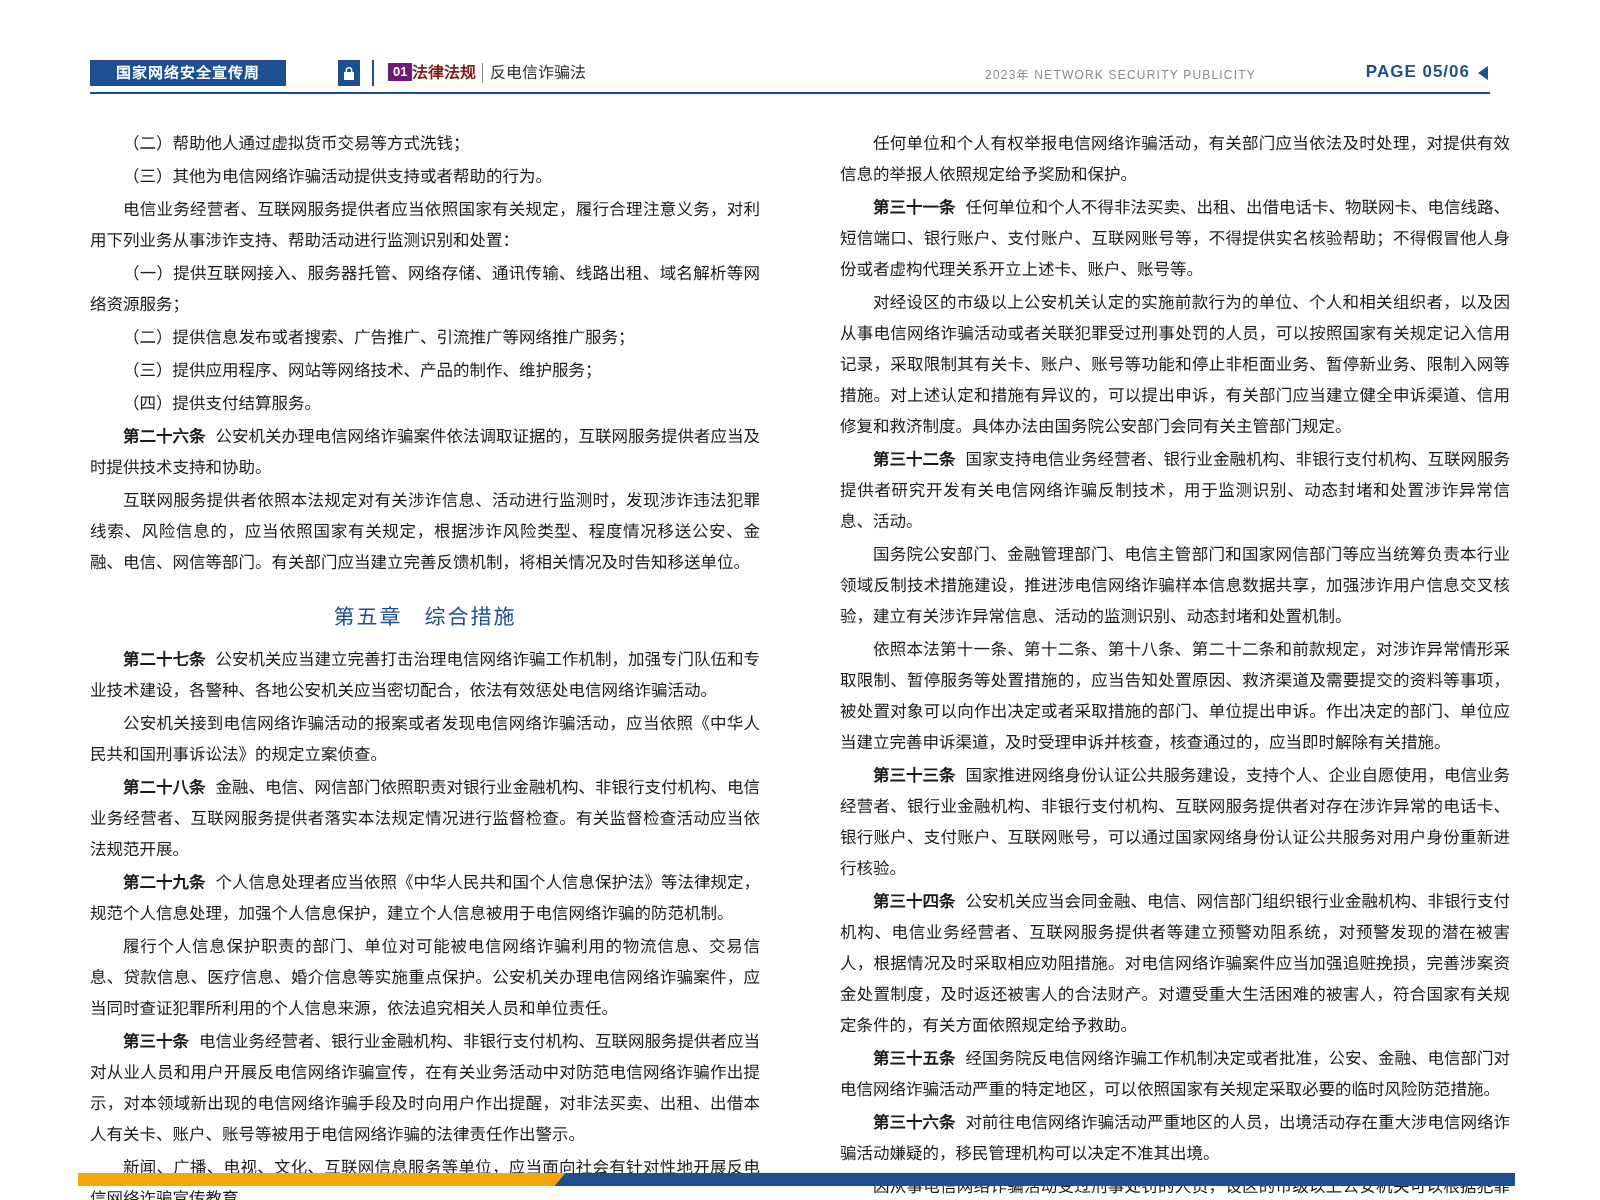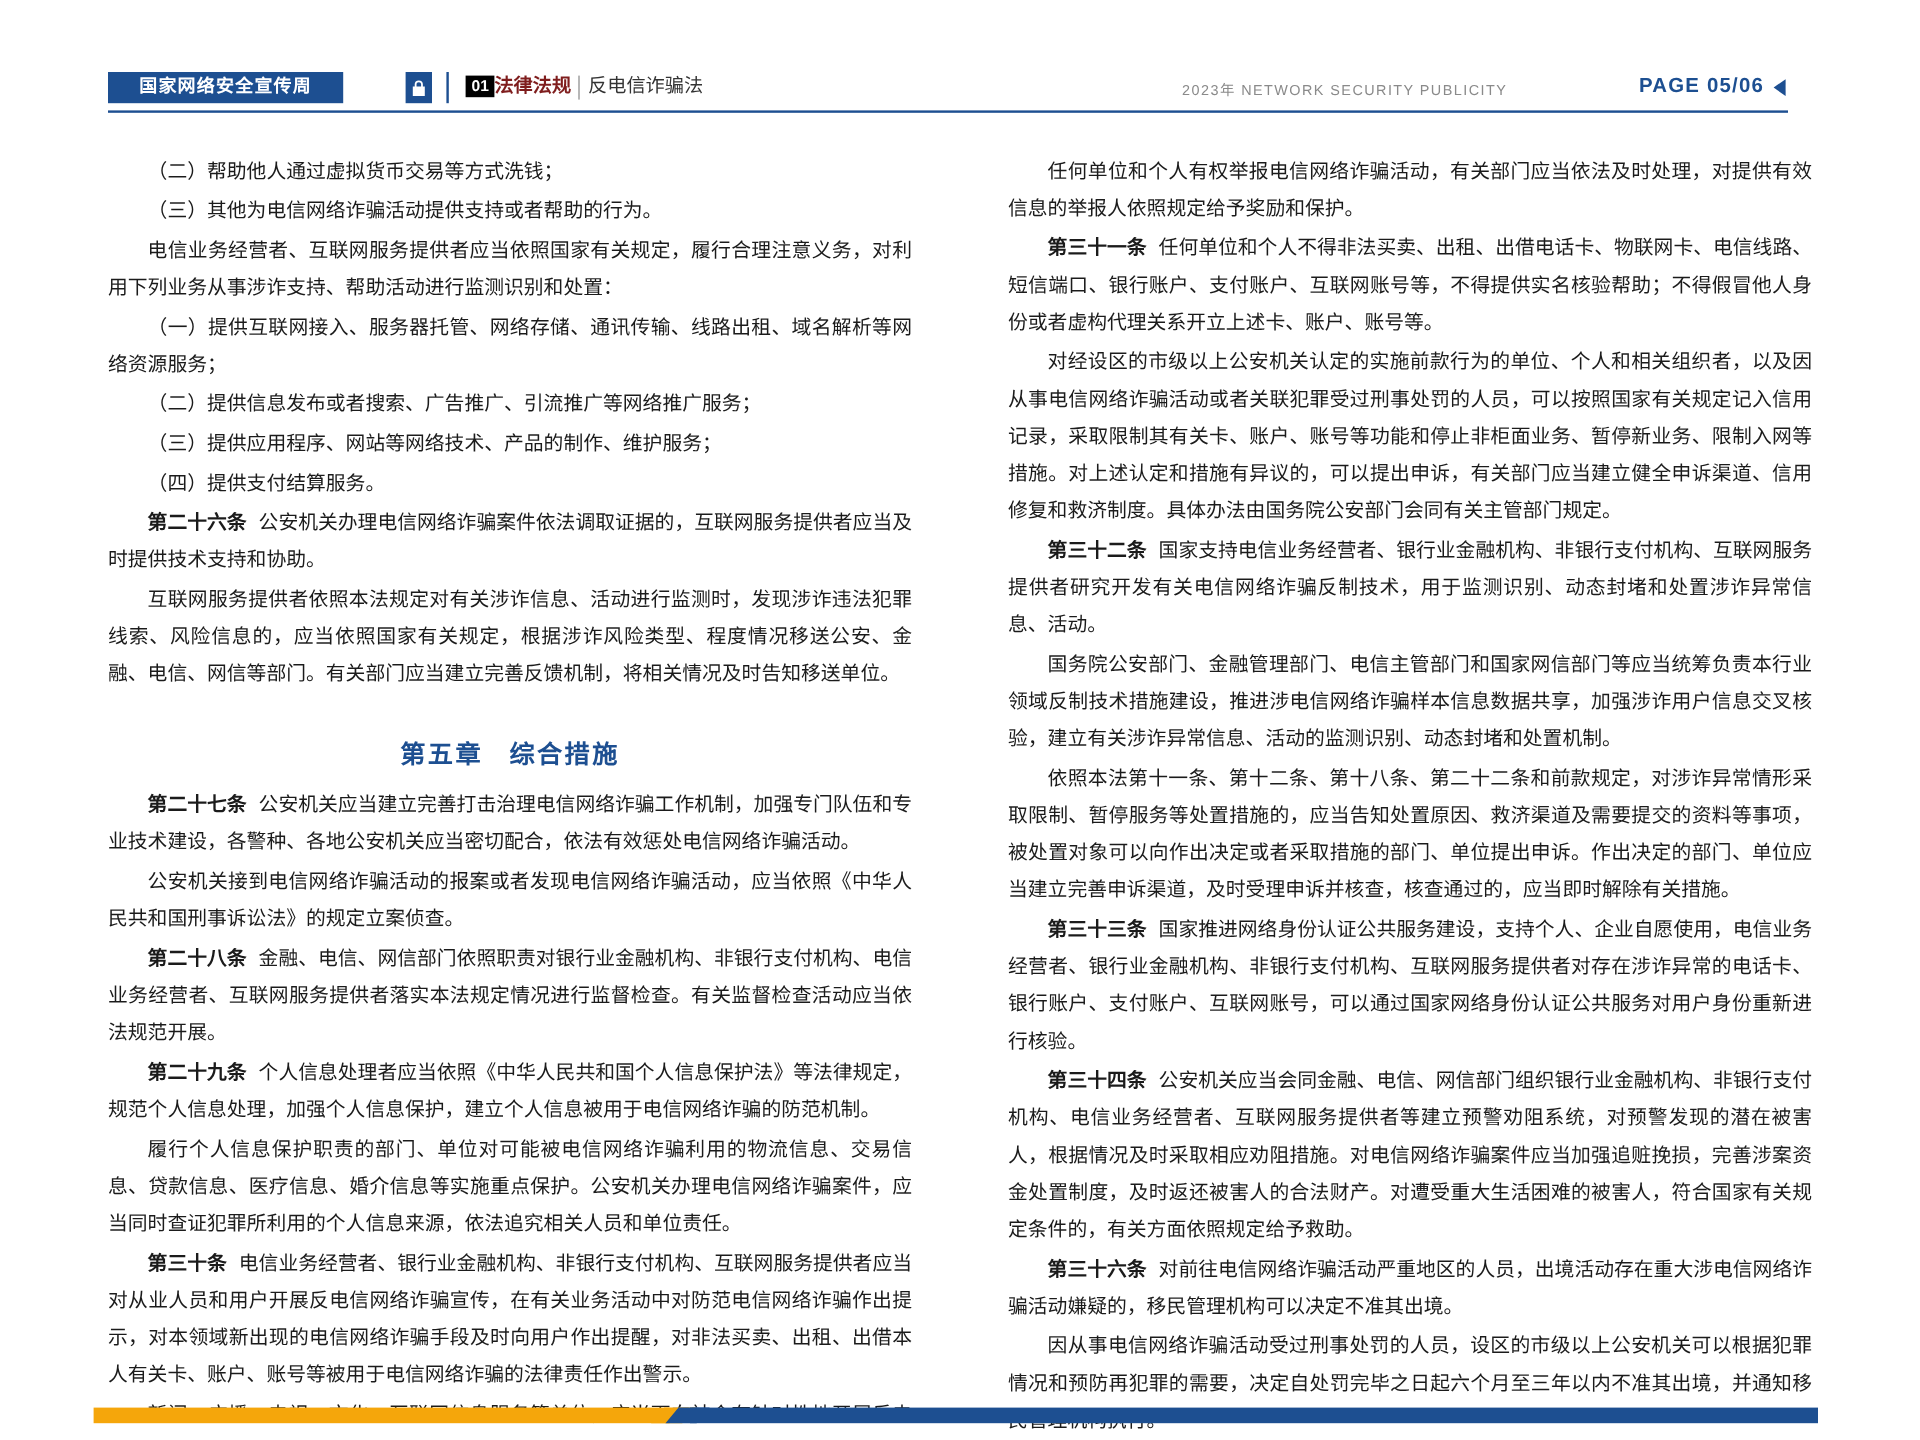--- a/index.html
+++ b/index.html
@@ -54,21 +54,21 @@
     left: 282px;
     top: 0;
     width: 2px;
     height: 26px;
     background: #1d4f91;
   }
   .hdr-num {
     position: absolute;
     left: 298px;
     top: 3px;
-    background: #000000;
+    background: #701a75;
     color: #ffffff;
     font-size: 13px;
     font-weight: bold;
     padding: 1px 5px;
     line-height: 16px;
   }
   .hdr-cat {
     position: absolute;
     left: 322px;
     top: 2px;
@@ -154,22 +154,22 @@
   }
   .art {
     font-weight: bold;
     margin-right: 10px;
     margin-top: 24px;
   }
   .chapter-title {
     text-align: center;
     color: #1d4f91;
     font-size: 21px;
-    font-weight: bold;
-    margin: 34px 0 14px 0;
+    font-weight: normal;
+    margin: 22px 0 14px 0;
     letter-spacing: 2px;
   }
   .chapter-title .gap {
     display: inline-block;
     width: 22px;
   }
 
   
   .footer {
     position: absolute;
@@ -265,20 +265,21 @@
   <div class="col">
 
     <p class="para"><span>任何单位和个人有权举报电信网络诈骗活动，有关部门应当依法及时处理，对提供有效信息的举报人依照规定给予奖励和保护。</span></p>
     <p class="para"><span class="art">第三十一条</span><span>任何单位和个人不得非法买卖、出租、出借电话卡、物联网卡、电信线路、短信端口、银行账户、支付账户、互联网账号等，不得提供实名核验帮助；不得假冒他人身份或者虚构代理关系开立上述卡、账户、账号等。</span></p>
     <p class="para"><span>对经设区的市级以上公安机关认定的实施前款行为的单位、个人和相关组织者，以及因从事电信网络诈骗活动或者关联犯罪受过刑事处罚的人员，可以按照国家有关规定记入信用记录，采取限制其有关卡、账户、账号等功能和停止非柜面业务、暂停新业务、限制入网等措施。对上述认定和措施有异议的，可以提出申诉，有关部门应当建立健全申诉渠道、信用修复和救济制度。具体办法由国务院公安部门会同有关主管部门规定。</span></p>
     <p class="para"><span class="art">第三十二条</span><span>国家支持电信业务经营者、银行业金融机构、非银行支付机构、互联网服务提供者研究开发有关电信网络诈骗反制技术，用于监测识别、动态封堵和处置涉诈异常信息、活动。</span></p>
     <p class="para"><span>国务院公安部门、金融管理部门、电信主管部门和国家网信部门等应当统筹负责本行业领域反制技术措施建设，推进涉电信网络诈骗样本信息数据共享，加强涉诈用户信息交叉核验，建立有关涉诈异常信息、活动的监测识别、动态封堵和处置机制。</span></p>
     <p class="para"><span>依照本法第十一条、第十二条、第十八条、第二十二条和前款规定，对涉诈异常情形采取限制、暂停服务等处置措施的，应当告知处置原因、救济渠道及需要提交的资料等事项，被处置对象可以向作出决定或者采取措施的部门、单位提出申诉。作出决定的部门、单位应当建立完善申诉渠道，及时受理申诉并核查，核查通过的，应当即时解除有关措施。</span></p>
     <p class="para"><span class="art">第三十三条</span><span>国家推进网络身份认证公共服务建设，支持个人、企业自愿使用，电信业务经营者、银行业金融机构、非银行支付机构、互联网服务提供者对存在涉诈异常的电话卡、银行账户、支付账户、互联网账号，可以通过国家网络身份认证公共服务对用户身份重新进行核验。</span></p>
     <p class="para"><span class="art">第三十四条</span><span>公安机关应当会同金融、电信、网信部门组织银行业金融机构、非银行支付机构、电信业务经营者、互联网服务提供者等建立预警劝阻系统，对预警发现的潜在被害人，根据情况及时采取相应劝阻措施。对电信网络诈骗案件应当加强追赃挽损，完善涉案资金处置制度，及时返还被害人的合法财产。对遭受重大生活困难的被害人，符合国家有关规定条件的，有关方面依照规定给予救助。</span></p>
+    <p class="para"><span class="art">第三十五条</span><span>经国务院反电信网络诈骗工作机制决定或者批准，公安、金融、电信部门对电信网络诈骗活动严重的特定地区，可以依照国家有关规定采取必要的临时风险防范措施。</span></p>
     <p class="para"><span class="art">第三十六条</span><span>对前往电信网络诈骗活动严重地区的人员，出境活动存在重大涉电信网络诈骗活动嫌疑的，移民管理机构可以决定不准其出境。</span></p>
     <p class="para"><span>因从事电信网络诈骗活动受过刑事处罚的人员，设区的市级以上公安机关可以根据犯罪情况和预防再犯罪的需要，决定自处罚完毕之日起六个月至三年以内不准其出境，并通知移民管理机构执行。</span></p>
 
   </div>
 </div>
 
 <div class="footer">
   <div class="footer-yellow"></div>
   <div class="footer-yellow-skew"></div>
   <div class="footer-blue-skew"></div>

